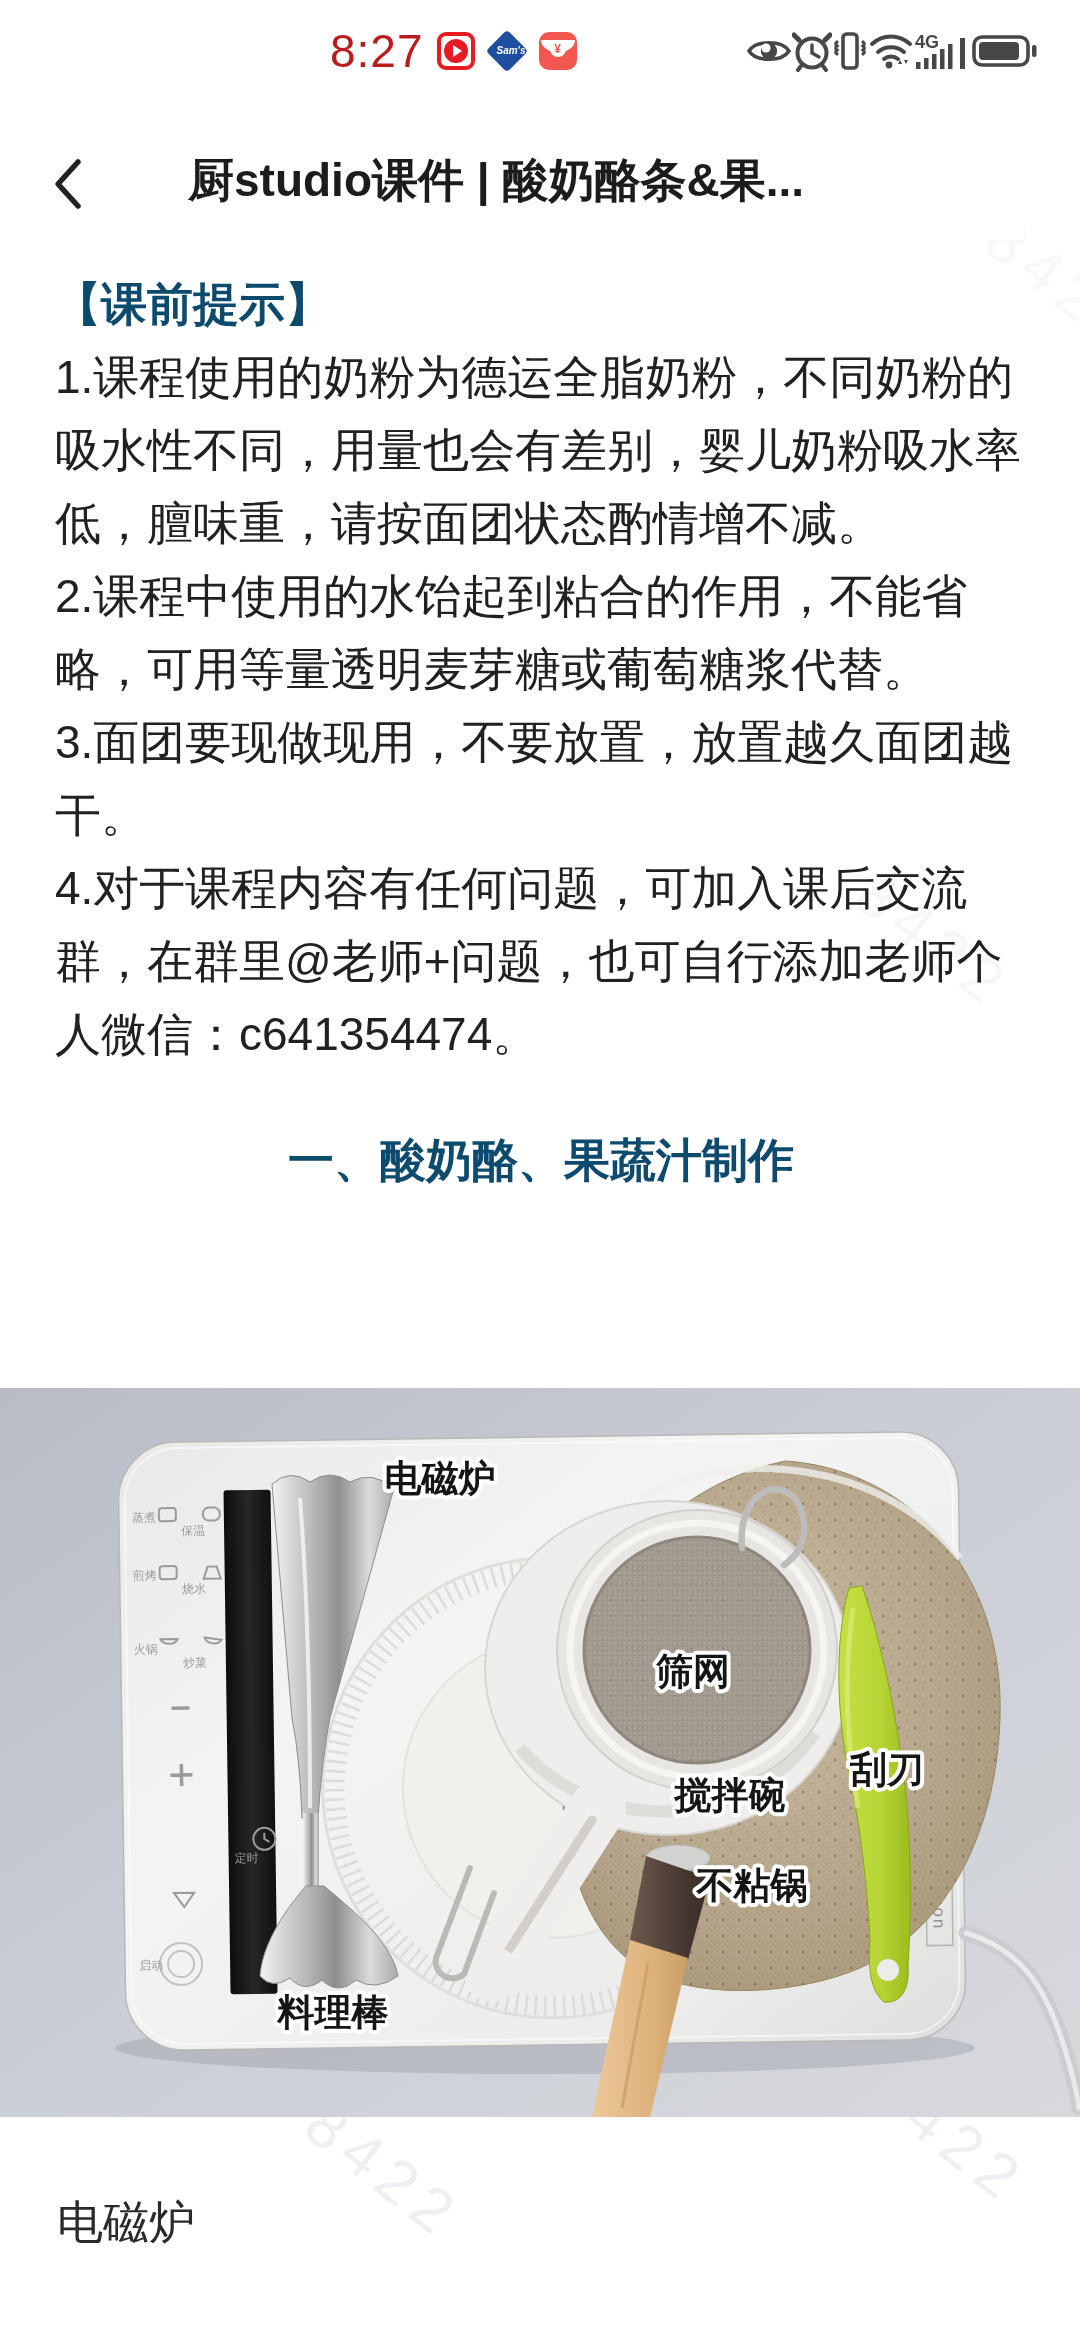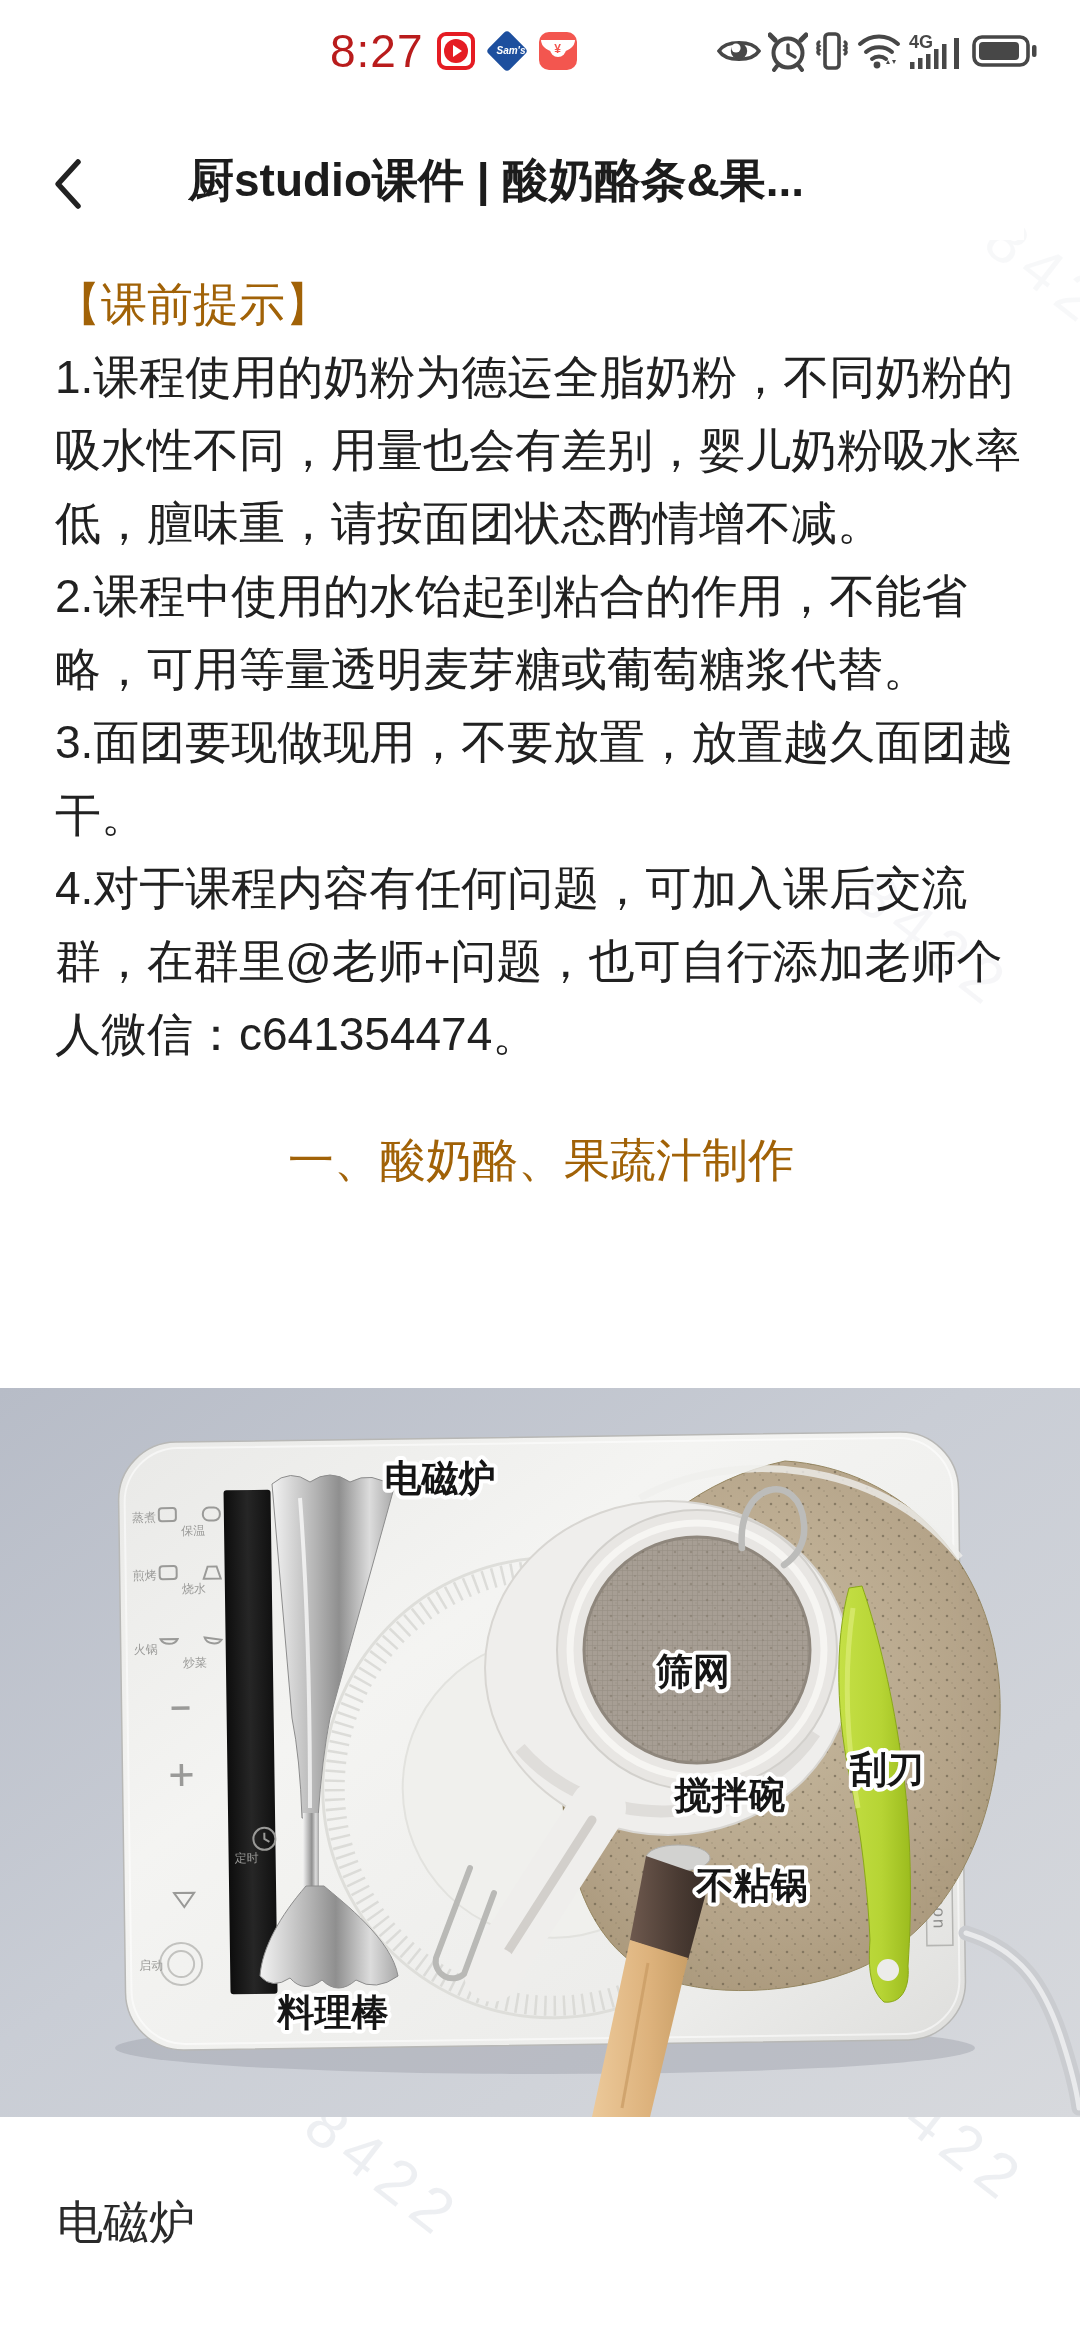--- a/index.html
+++ b/index.html
@@ -2,42 +2,42 @@
 <html><head>
 <meta charset="utf-8">
 <style>
   html,body{margin:0;padding:0;background:#888;}
   .page{position:relative;width:1080px;height:2339px;background:#ffffff;overflow:hidden;
         font-family:"Liberation Sans",sans-serif;color:#1f1f1f;}
   
   .statusbar{position:absolute;left:0;top:0;width:1080px;height:88px;}
   .sb-left{position:absolute;left:330px;top:26px;height:50px;display:flex;align-items:center;gap:13px;}
   .sb-time{font-size:46px;color:#b91c1c;letter-spacing:1px;text-align:right;}
-  .sb-right{position:absolute;right:42px;top:28px;height:46px;display:flex;align-items:center;gap:6px;}
+  .sb-right{position:absolute;right:42px;top:28px;height:46px;display:flex;align-items:center;gap:0;}
   .badge{width:38px;height:38px;border-radius:9px;position:relative;flex:0 0 auto;}
   .badge-play{background:#fff;border:4px solid #e51c23;box-sizing:border-box;}
   .badge-play .pc{position:absolute;left:50%;top:50%;width:24px;height:24px;margin:-12px 0 0 -12px;border-radius:50%;background:#e51c23;}
   .badge-play .pt{position:absolute;left:50%;top:50%;margin:-6px 0 0 -3px;width:0;height:0;
       border-left:9px solid #fff;border-top:6px solid transparent;border-bottom:6px solid transparent;}
   .badge-sams{background:transparent;}
   .badge-sams .dia{position:absolute;left:4px;top:4px;width:30px;height:30px;background:#1d4f9e;transform:rotate(45deg);border-radius:4px;}
   .badge-sams .tx{position:absolute;left:0;top:13px;width:38px;text-align:right;font-size:10px;color:#fff;font-style:italic;font-weight:700;}
   .badge-red{background:#f3564f;border-radius:10px;}
   .badge-red .band{position:absolute;left:2px;top:8px;width:34px;height:12px;border-radius:0 0 16px 16px/0 0 12px 12px;background:#fff;}
   .badge-red .coin{position:absolute;left:50%;top:9px;margin-left:-8px;width:16px;height:16px;border-radius:50%;background:#fff;
       color:#f3564f;font-size:12px;font-weight:700;line-height:16px;text-align:center;}
   
   .navbar{position:absolute;left:0;top:140px;width:1024px;height:100px;background:#fff;}
   .back{position:absolute;left:48px;top:16px;width:40px;height:56px;cursor:pointer;}
   .nav-title{position:absolute;left:188px;top:10px;width:800px;font-size:46px;font-weight:800;color:#1c1c1c;
       white-space:nowrap;overflow:hidden;}
   
   .content{position:absolute;left:55px;top:268px;width:972px;font-size:46px;line-height:73px;color:#212121;}
   .content p{margin:0;white-space:pre-line;}
-  .bold{font-weight:400;color:#a16207;}
+  .bold{font-weight:700;color:#0c4a6e;}
   .h-section{margin-top:53px !important;text-align:center;}
   .h-tools{margin-top:56px !important;}
   .caption{position:absolute;left:57px;top:2192px;font-size:46px;color:#2a2a2a;}
   
   .photo{position:absolute;left:0;top:1388px;width:1080px;height:729px;}
   .photo svg{display:block;}
   .photo text.lbl{font-family:"Liberation Sans",sans-serif;font-weight:700;font-size:37px;fill:#151515;
       stroke:#ffffff;stroke-width:8px;paint-order:stroke;stroke-linejoin:round;text-anchor:middle;}
   .photo text.tiny{font-family:"Liberation Sans",sans-serif;font-size:12px;fill:#9a9a98;text-anchor:middle;}
   .photo text.brand{font-family:"Liberation Sans",sans-serif;font-size:17px;fill:#8e8e8c;letter-spacing:2px;text-anchor:middle;}

